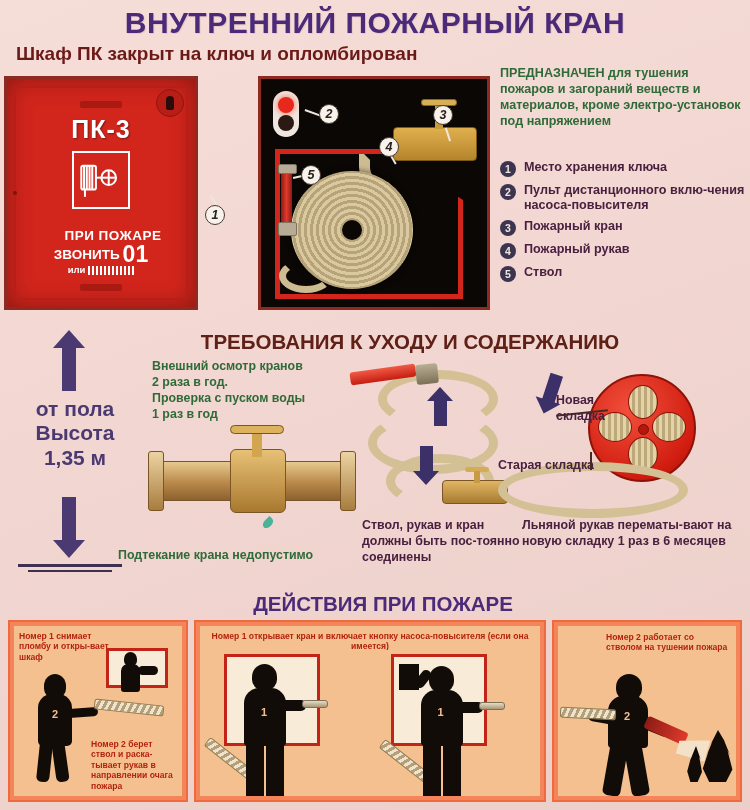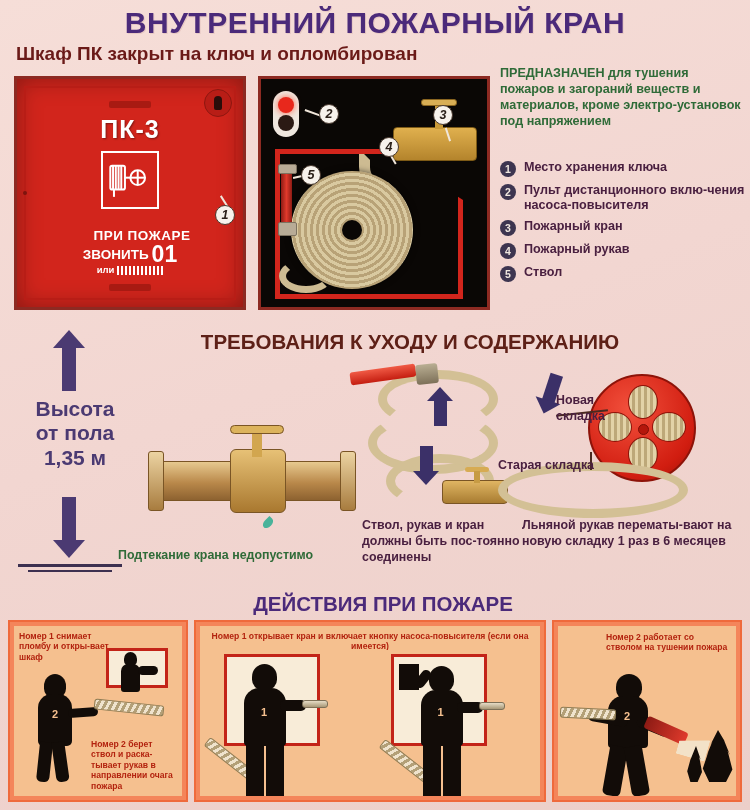--- a/index.html
+++ b/index.html
@@ -18,21 +18,21 @@
     font-size:30px; font-weight:bold; letter-spacing:.5px;
     color:#4b2a7a; text-shadow:1px 1px 0 #e8c9c4;
   }
   .subtitle {
     position:absolute; top:43px; left:16px;
     font-size:19px; font-weight:bold; color:#6b1a18;
   }
 
   
   .cab { position:absolute; border:3px solid #8d2a22; }
-  .cab-closed { left:14px; top:76px; width:232px; height:234px;
+  .cab-closed { left:4px; top:76px; width:194px; height:234px;
     background:#d2251c; box-shadow:inset 0 0 24px rgba(0,0,0,.35); }
   .cab-inner-frame { position:absolute; inset:7px; border:2px solid #b81d16; }
   .handle { position:absolute; left:50%; transform:translateX(-50%);
     width:42px; height:7px; background:#a81a12; border-radius:2px; }
   .handle.t { top:22px; } .handle.b { bottom:16px; }
   .pk-label { position:absolute; top:36px; left:0; width:100%;
     text-align:center; font-size:25px; font-weight:bold; color:#fff;
     letter-spacing:1px; text-shadow:1px 1px 2px rgba(0,0,0,.4); }
   .pictogram { position:absolute; top:72px; left:50%; transform:translateX(-50%);
     width:58px; height:58px; border:2.5px solid #fff; }
@@ -322,28 +322,34 @@
     <div class="lrow">
       <span class="lnum">5</span>
       <span class="ltxt">Ствол</span>
     </div>
   </div>
 
   <div class="hsec">
     <div class="arrow-up"></div>
     <div class="arrow-dn"></div>
     <div class="htext">
+      <div>от пола</div>
       <div>Высота</div>
-      <div>от пола</div>
       <div>1,35 м</div>
     </div>
     <div class="floor"></div>
   </div>
 
   <div class="req-h">ТРЕБОВАНИЯ  К УХОДУ И СОДЕРЖАНИЮ</div>
+  <div class="req-insp">
+    <div>Внешний осмотр кранов</div>
+    <div>2 раза в год.</div>
+    <div>Проверка с пуском воды</div>
+    <div>1 раз в год</div>
+  </div>
 
   <div class="bigvalve">
     <div class="bv-pipe"></div>
     <div class="bv-flange" style="left:-4px;"></div>
     <div class="bv-flange" style="right:-4px;"></div>
     <div class="bv-body"></div>
     <div class="bv-stem"></div>
     <div class="bv-wheel"></div>
     <div class="drop"></div>
   </div>

